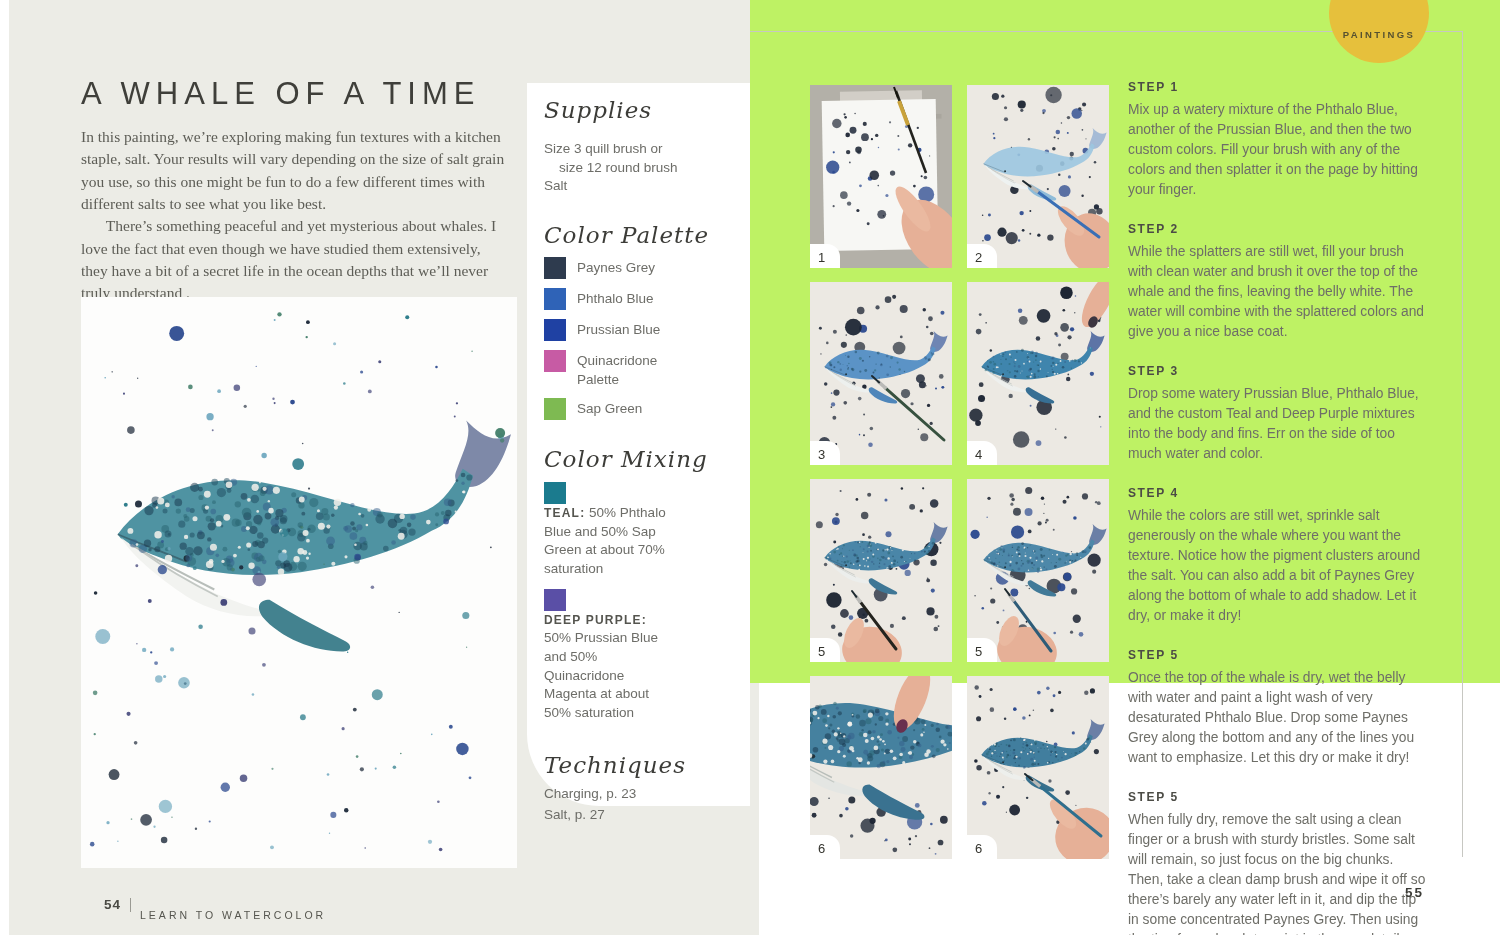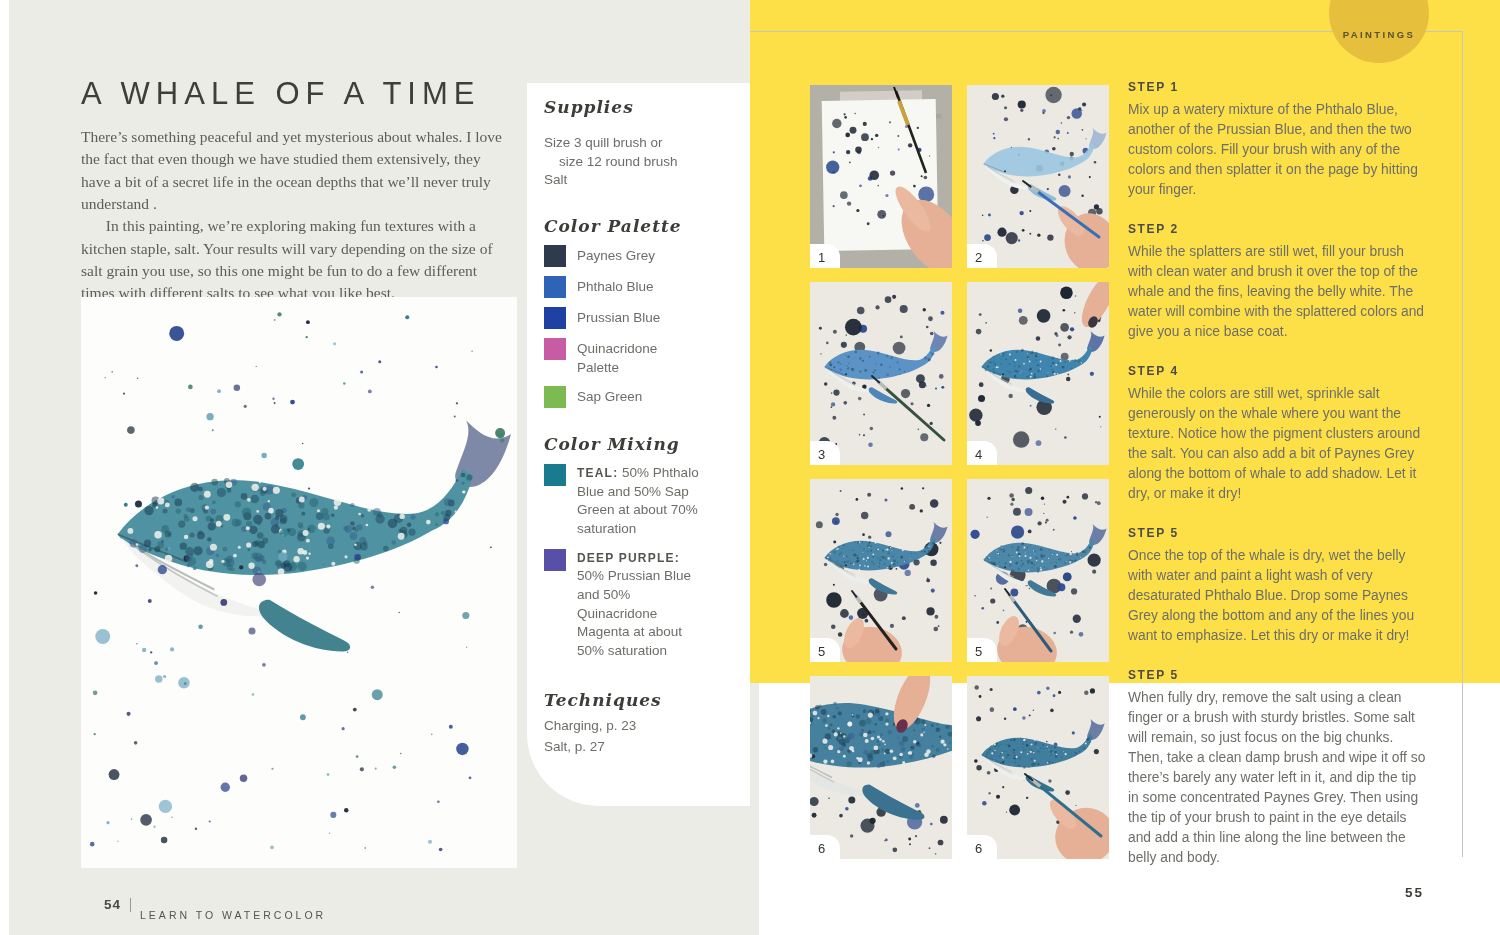--- a/index.html
+++ b/index.html
@@ -15,37 +15,37 @@
   .intro p + p { text-indent:1.6em; }
   .main-painting { position:absolute; left:72px; top:297px; width:436px; height:571px; background:#FDFDFC; }
   .left-footer { position:absolute; left:72px; top:888px; display:flex; align-items:center; gap:9px; color:#4a4a44; }
   .left-footer .num { font-size:13.5px; font-weight:bold; letter-spacing:1px;margin-left:23px; }
   .left-footer .sep { width:1px; height:14px; background:#9a9a93; }
   .left-footer .book { font-size:10.5px; letter-spacing:3px; color:#55554e;margin-top:21px; }
 
   
   .supplies-panel { position:absolute; left:527px; top:83px; width:223px; height:723px; background:#ffffff;
                     border-bottom-left-radius:72px; padding:14px 26px 0 17px; }
-  .script-h { font-family:"DejaVu Serif", serif; font-style:italic; font-size:17px; color:#3c3c38; letter-spacing:1px;font-weight:bold; }
+  .script-h { font-family:"DejaVu Serif", serif; font-style:italic; font-size:23px; color:#3c3c38; letter-spacing:1px; }
   .san-txt { font-size:13.5px; color:#6d6d68; line-height:1.38; }
   .supplies-items { margin-top:17px; }
   .supplies-items .indent { padding-left:15px; }
   .palette { margin-top:26px; }
   .swatch-row { display:flex; align-items:flex-start; margin-top:9px; }
   .swatch { width:22px; height:22px; flex:0 0 22px; margin-right:11px; }
   .swatch-row .san-txt { padding-top:2px; }
   .mixing { margin-top:26px; }
-  .mix-row { display:flex; align-items:flex-start; margin-top:10px; }
+  .mix-row { display:flex; align-items:flex-start; margin-top:10px;flex-direction:column; }
   .mix-row .lbl { font-weight:bold; font-size:12px; letter-spacing:1.2px; color:#55554f; }
   .mix-row .san-txt { width:130px; }
   .techniques { margin-top:30px; }
   .techniques .san-txt { margin-top:7px; }
 
   
-  .right-page { position:absolute; left:750px; top:0; width:750px; height:683px; background:#fde047; }
+  .right-page { position:absolute; left:750px; top:0; width:750px; height:683px; background:#bef264; }
   .frame-top { position:absolute; left:0; top:31px; width:713px; height:1px; background:#c7c7c2; }
   .frame-right { position:absolute; left:712px; top:31px; width:1px; height:826px; background:#c7c7c2; }
   .paintings-tab { position:absolute; left:579px; top:-37px; width:100px; height:100px; border-radius:50%;
                    display:flex; align-items:flex-end; justify-content:center; padding-bottom:23px; z-index:3; }
   .paintings-tab span { font-size:9.5px; font-weight:600; letter-spacing:2.4px; color:#565130; }
 
   .photo-grid { position:absolute; left:60px; top:85px; display:grid;
                 grid-template-columns:142px 142px; grid-auto-rows:183px; column-gap:15px; row-gap:14px; }
   .photo { position:relative; overflow:hidden; background:#ECE9E3; }
   .photo svg { display:block; }
@@ -59,22 +59,22 @@
   .step-t { font-size:13.8px; line-height:1.45; color:#6e6e68; }
   .right-footer { position:absolute; left:655px; top:885px; font-size:13.5px; font-weight:bold;
                   letter-spacing:2px; color:#3c3c37; }
 </style>
 </head>
 <body>
 
 <div class="left-page">
   <h1 class="page-title">A WHALE OF A TIME</h1>
   <div class="intro">
+    <p>In this painting, we’re exploring making fun textures with a kitchen staple, salt. Your results will vary depending on the size of salt grain you use, so this one might be fun to do a few different times with different salts to see what you like best.</p>
     <p>There’s something peaceful and yet mysterious about whales. I love the fact that even though we have studied them extensively, they have a bit of a secret life in the ocean depths that we’ll never truly understand .</p>
-    <p>In this painting, we’re exploring making fun textures with a kitchen staple, salt. Your results will vary depending on the size of salt grain you use, so this one might be fun to do a few different times with different salts to see what you like best.</p>
   </div>
 
   <div class="main-painting">
     <svg id="main-art" width="436" height="571" viewBox="0 0 436 571">
         <g transform="translate(16,120) scale(3.45)">
           <path d="M104,16 C106,10 109,5 107,1 C111,5 115,8 120,5 C118,12 115,18 110,20 C106,21 103,19 104,16 Z" fill="#7e89a8" opacity="1"></path>
           <path d="M6,34 C14,23 30,16 48,19 C66,22 80,29 92,28 C99,27 103,21 106,15 L109,17 C107,24 104,30 97,33 C87,39 73,43 59,45 C43,47 29,45 19,41 C11,38 7,36 6,34 Z" fill="#4f93a2" opacity="1"></path>
           <path d="M7,35 C15,41 24,46 34,51 C41,54 47,56 53,57 C45,59 34,57 26,52 C17,46 10,40 7,35 Z" fill="#f2f3f0"></path>
           <path d="M10,37 C18,42 26,46 34,50" stroke="#b8beba" stroke-width="0.6" fill="none"></path>
           <path d="M13,39 C20,44 27,48 35,52" stroke="#c3c8c4" stroke-width="0.5" fill="none"></path>
@@ -1779,20 +1779,24 @@
   <div class="steps-col">
     <div class="step">
       <div class="step-h">STEP 1</div>
       <div class="step-t">Mix up a watery mixture of the Phthalo Blue, another of the Prussian Blue, and then the two custom colors. Fill your brush with any of the colors and then splatter it on the page by hitting your finger.</div>
     </div>
     <div class="step">
       <div class="step-h">STEP 2</div>
       <div class="step-t">While the splatters are still wet, fill your brush with clean water and brush it over the top of the whale and the fins, leaving the belly white. The water will combine with the splattered colors and give you a nice base coat.</div>
     </div>
     <div class="step">
+      <div class="step-h">STEP 3</div>
+      <div class="step-t">Drop some watery Prussian Blue, Phthalo Blue, and the custom Teal and Deep Purple mixtures into the body and fins. Err on the side of too much water and color.</div>
+    </div>
+    <div class="step">
       <div class="step-h">STEP 4</div>
       <div class="step-t">While the colors are still wet, sprinkle salt generously on the whale where you want the texture. Notice how the pigment clusters around the salt. You can also add a bit of Paynes Grey along the bottom of whale to add shadow. Let it dry, or make it dry!</div>
     </div>
     <div class="step">
       <div class="step-h">STEP 5</div>
       <div class="step-t">Once the top of the whale is dry, wet the belly with water and paint a light wash of very desaturated Phthalo Blue. Drop some Paynes Grey along the bottom and any of the lines you want to emphasize. Let this dry or make it dry!</div>
     </div>
     <div class="step">
       <div class="step-h">STEP 5</div>
       <div class="step-t">When fully dry, remove the salt using a clean finger or a brush with sturdy bristles. Some salt will remain, so just focus on the big chunks. Then, take a clean damp brush and wipe it off so there’s barely any water left in it, and dip the tip in some concentrated Paynes Grey. Then using the tip of your brush to paint in the eye details and add a thin line along the line between the belly and body.</div>

